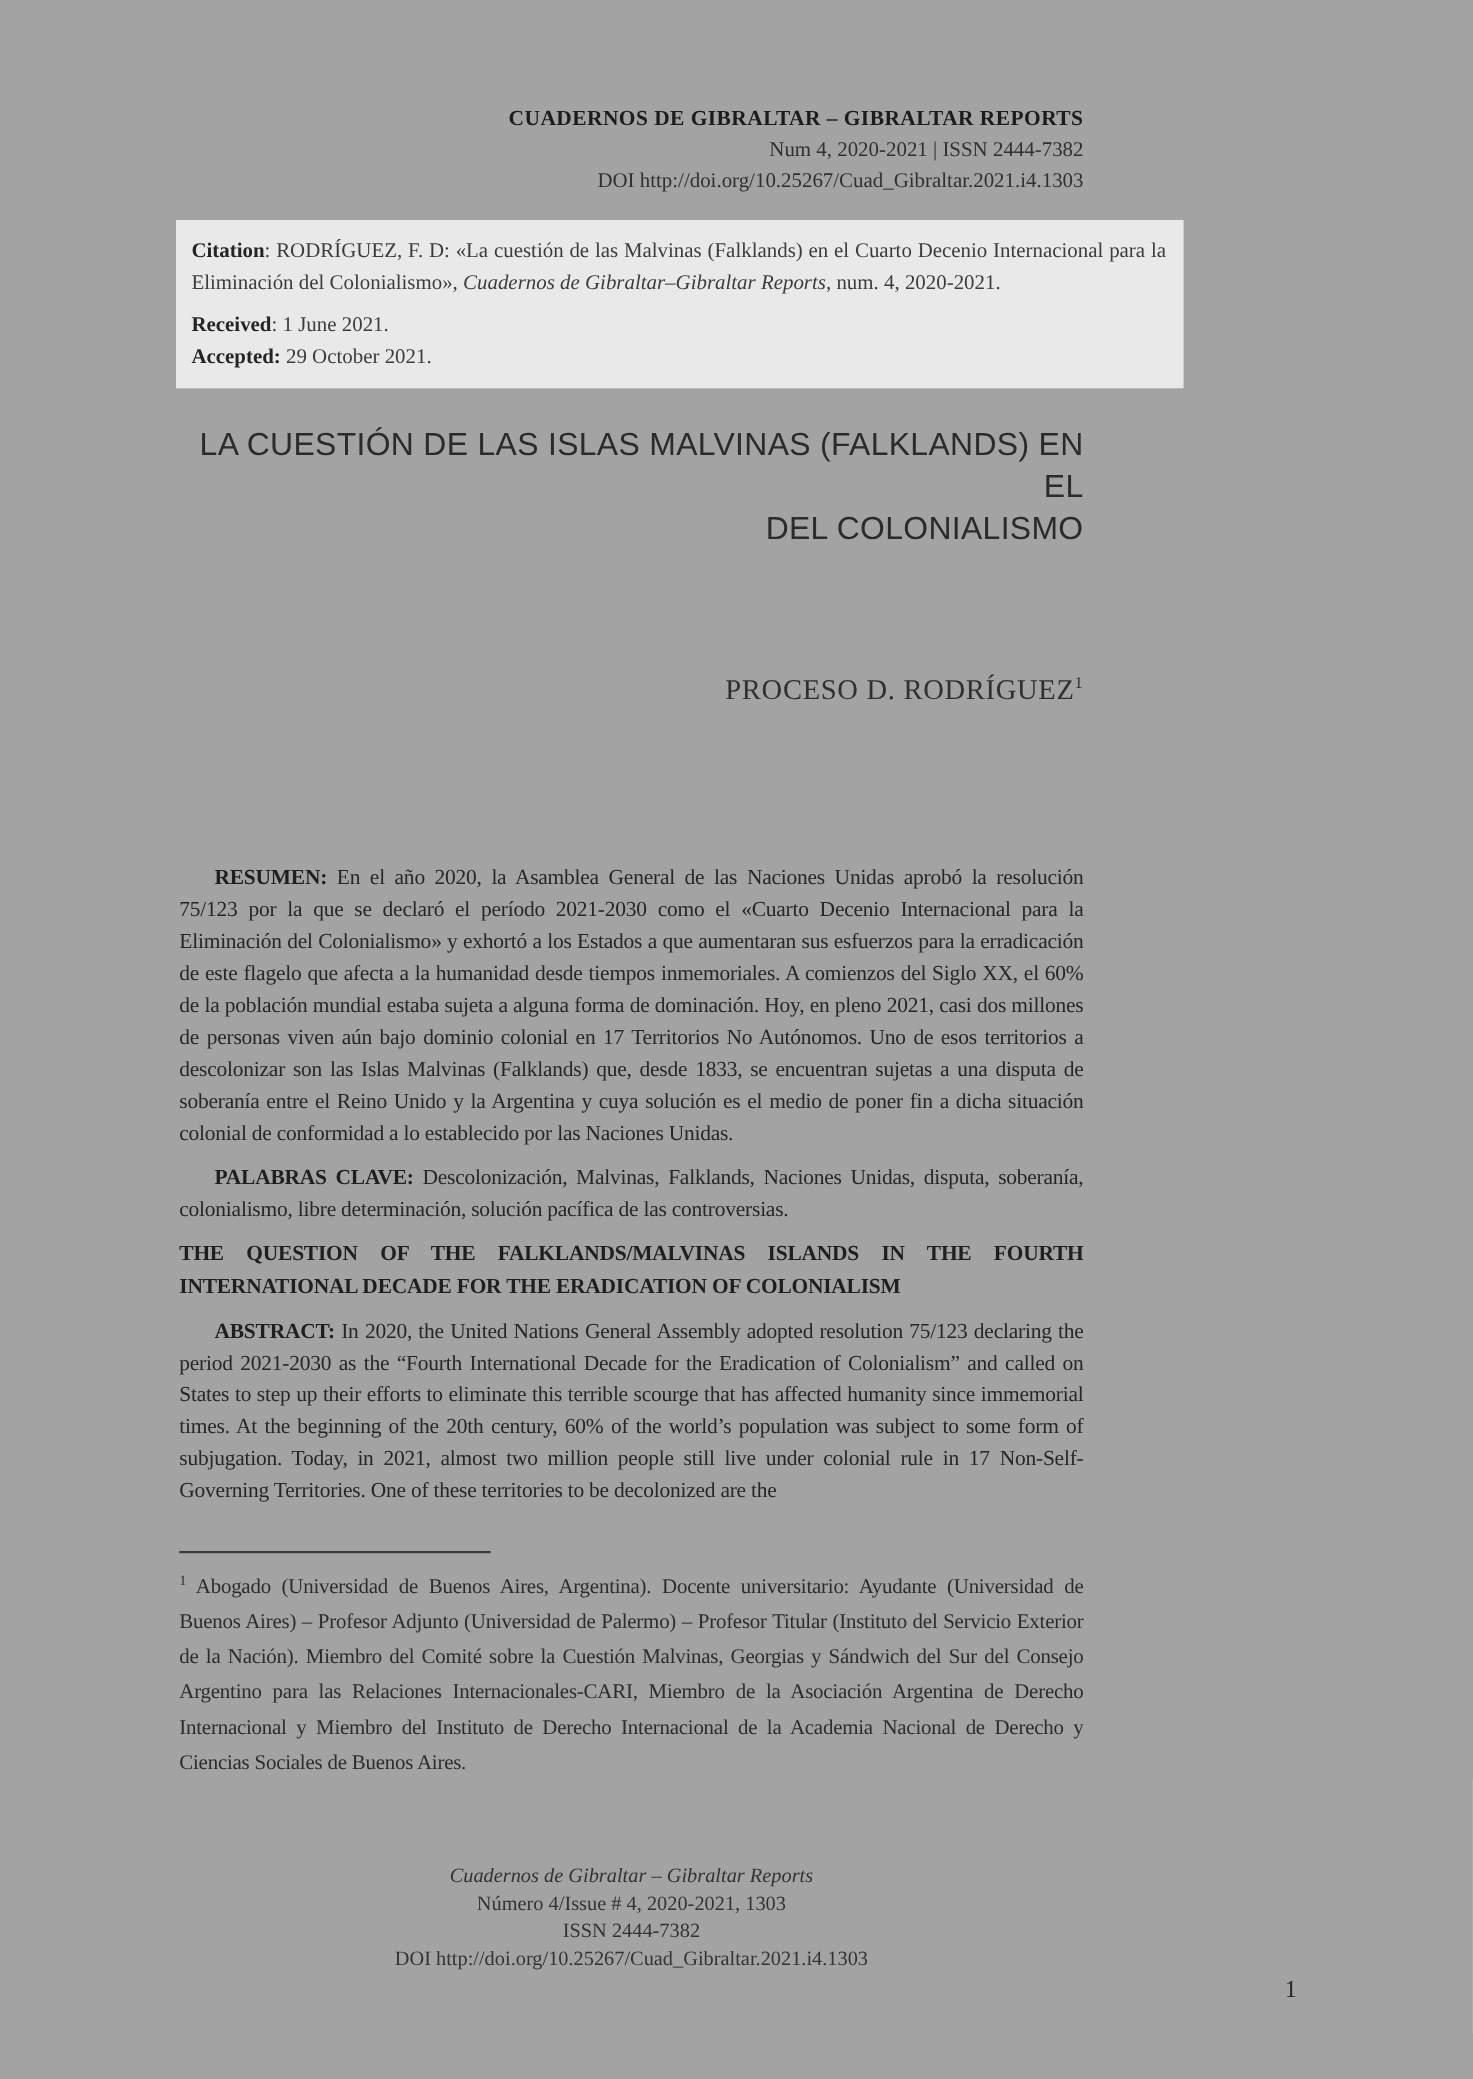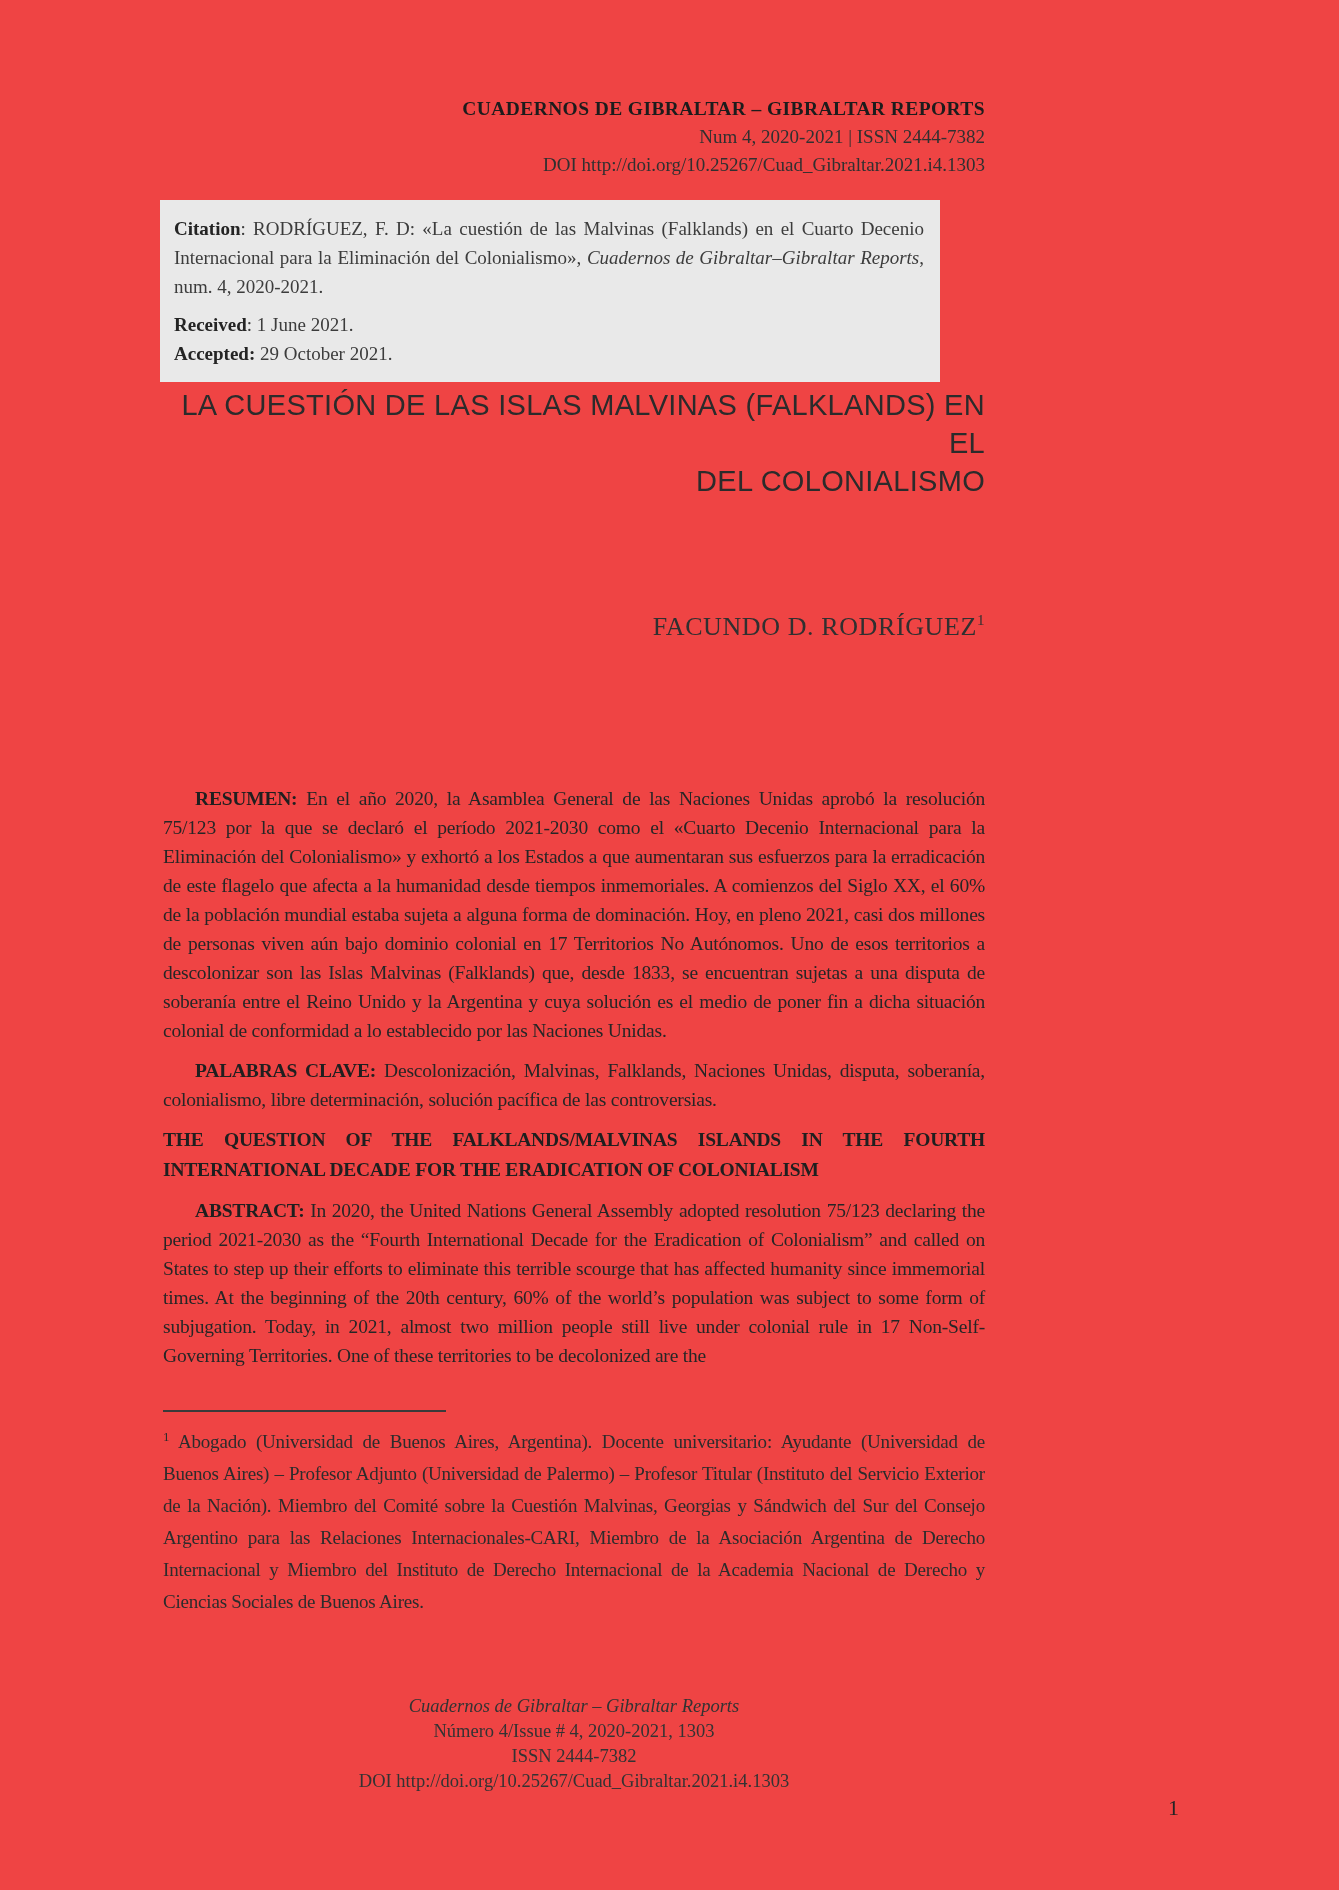--- a/index.html
+++ b/index.html
@@ -2,34 +2,34 @@
 <html><head>
 <meta charset="utf-8">
 <style>
   * { margin:0; padding:0; box-sizing:border-box; }
   html,body { background:#ffffff; }
   body {
     width:1339px; height:1890px; position:relative;
     font-family:"Liberation Serif", serif; color:#242424;
     overflow:hidden;
   }
-  .page { position:absolute; inset:0; background:#ef4444; }
+  .page { position:absolute; inset:0; background:#a3a3a3; }
 
   
   .header {
     position:absolute; top:95px; left:163px; width:822px;
     text-align:right; font-size:19px; line-height:28px; color:#303030;
   }
   .header .journal {
     font-weight:bold; font-size:19.5px; letter-spacing:0.4px; color:#1c1c1c;
   }
 
   
   .citation-box {
-    position:absolute; top:200px; left:160px; width:780px;
+    position:absolute; top:200px; left:160px; width:916px;
     padding:14px 16px 14px 14px;
     font-size:19px; line-height:29px; color:#3c3c3c;
   }
   .citation-box .lbl { font-weight:bold; color:#242424; }
   .citation-box .cite { text-align:justify; margin-bottom:9px; }
   .it { font-style:italic; }
 
   
   .title {
     position:absolute; top:386px; left:163px; width:822px;
@@ -99,21 +99,21 @@
     <p class="cite"><span class="lbl">Citation</span><span>: RODRÍGUEZ, F. D: «La cuestión de las Malvinas (Falklands) en el Cuarto Decenio Internacional para la Eliminación del Colonialismo», </span><span class="it">Cuadernos de Gibraltar–Gibraltar Reports</span><span>, num. 4, 2020-2021.</span></p>
     <div><span class="lbl">Received</span><span>: 1 June 2021.</span></div>
     <div><span class="lbl">Accepted:</span><span> 29 October 2021.</span></div>
   </div>
 
   <div class="title">
     <div>LA CUESTIÓN DE LAS ISLAS MALVINAS (FALKLANDS) EN EL</div>
     <div>DEL COLONIALISMO</div>
   </div>
 
-  <div class="author"><span>FACUNDO D. RODRÍGUEZ</span><sup>1</sup>
+  <div class="author"><span>PROCESO D. RODRÍGUEZ</span><sup>1</sup>
   </div>
 
 
   <div class="bodycol">
     <p><span class="lbl">RESUMEN:</span><span> En el año 2020, la Asamblea General de las Naciones Unidas aprobó la resolución 75/123 por la que se declaró el período 2021-2030 como el «Cuarto Decenio Internacional para la Eliminación del Colonialismo» y exhortó a los Estados a que aumentaran sus esfuerzos para la erradicación de este flagelo que afecta a la humanidad desde tiempos inmemoriales. A comienzos del Siglo XX, el 60% de la población mundial estaba sujeta a alguna forma de dominación. Hoy, en pleno 2021, casi dos millones de personas viven aún bajo dominio colonial en 17 Territorios No Autónomos. Uno de esos territorios a descolonizar son las Islas Malvinas (Falklands) que, desde 1833, se encuentran sujetas a una disputa de soberanía entre el Reino Unido y la Argentina y cuya solución es el medio de poner fin a dicha situación colonial de conformidad a lo establecido por las Naciones Unidas.</span></p>
     <p><span class="lbl">PALABRAS CLAVE:</span><span> Descolonización, Malvinas, Falklands, Naciones Unidas, disputa, soberanía, colonialismo, libre determinación, solución pacífica de las controversias.</span></p>
     <p class="en-title">THE QUESTION OF THE FALKLANDS/MALVINAS ISLANDS IN THE FOURTH INTERNATIONAL DECADE FOR THE ERADICATION OF COLONIALISM</p>
     <p><span class="lbl">ABSTRACT:</span><span> In 2020, the United Nations General Assembly adopted resolution 75/123 declaring the period 2021-2030 as the “Fourth International Decade for the Eradication of Colonialism” and called on States to step up their efforts to eliminate this terrible scourge that has affected humanity since immemorial times. At the beginning of the 20th century, 60% of the world’s population was subject to some form of subjugation. Today, in 2021, almost two million people still live under colonial rule in 17 Non-Self-Governing Territories. One of these territories to be decolonized are the</span></p>
   </div>
 

